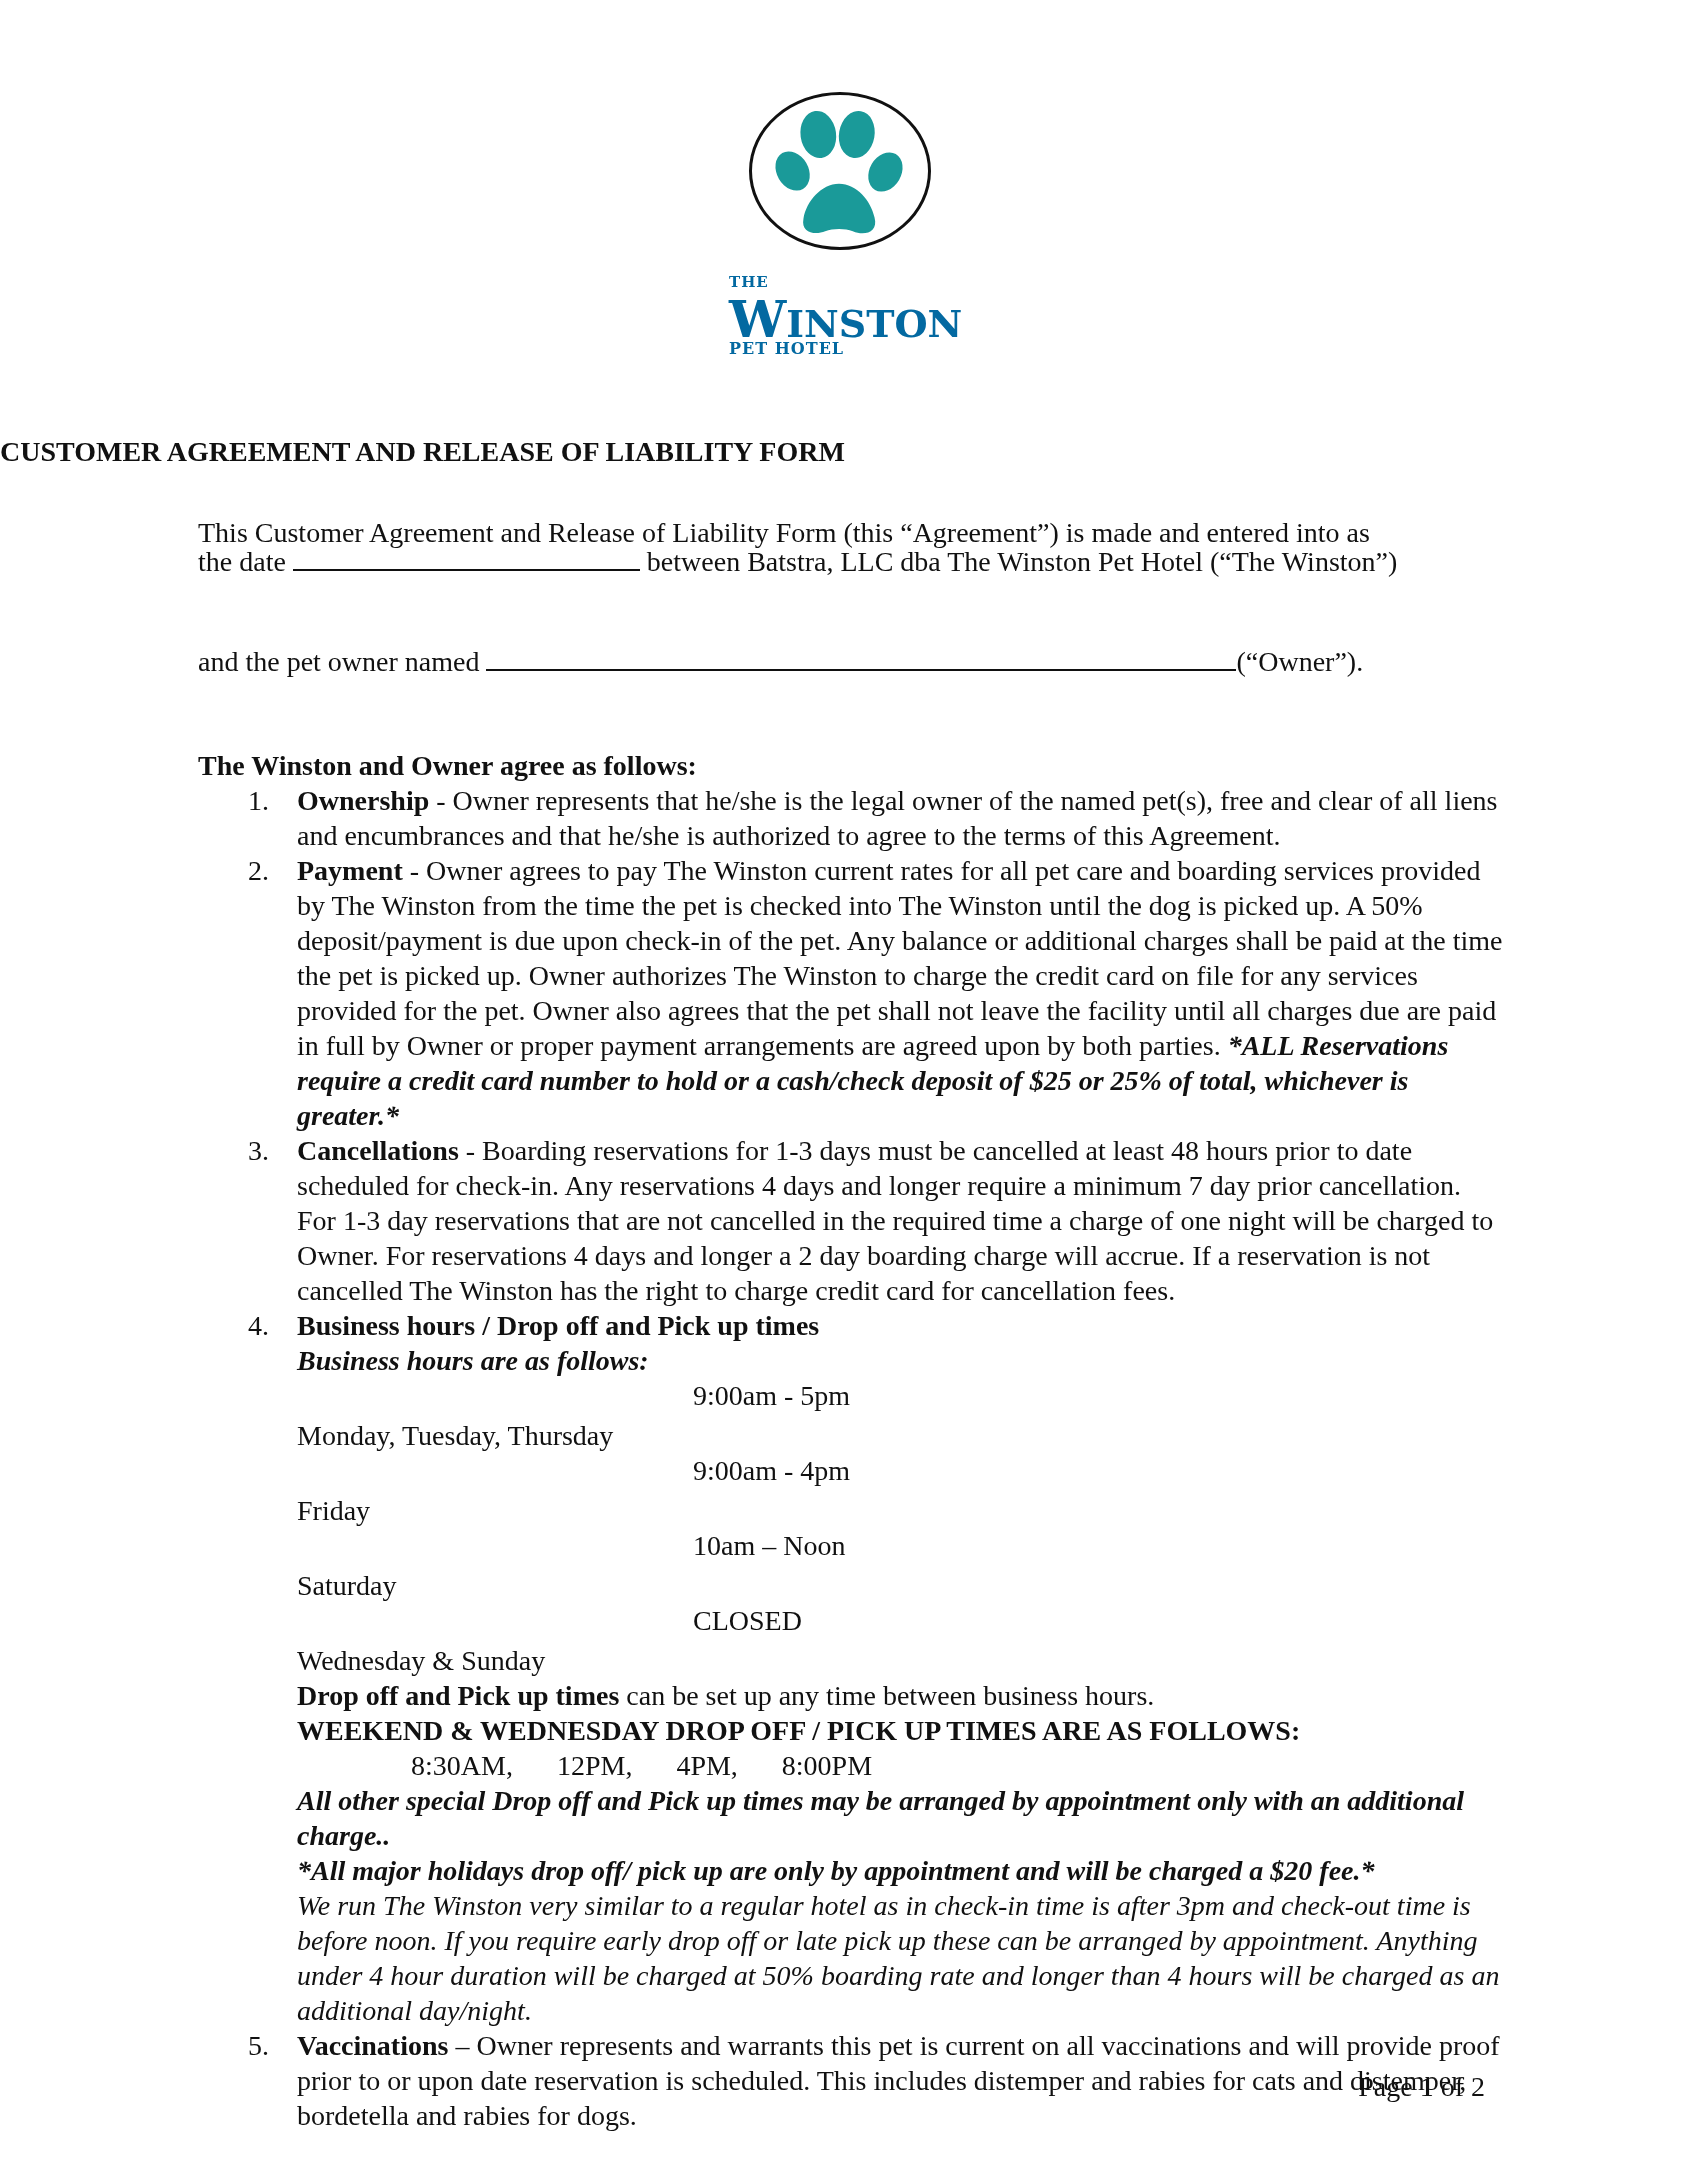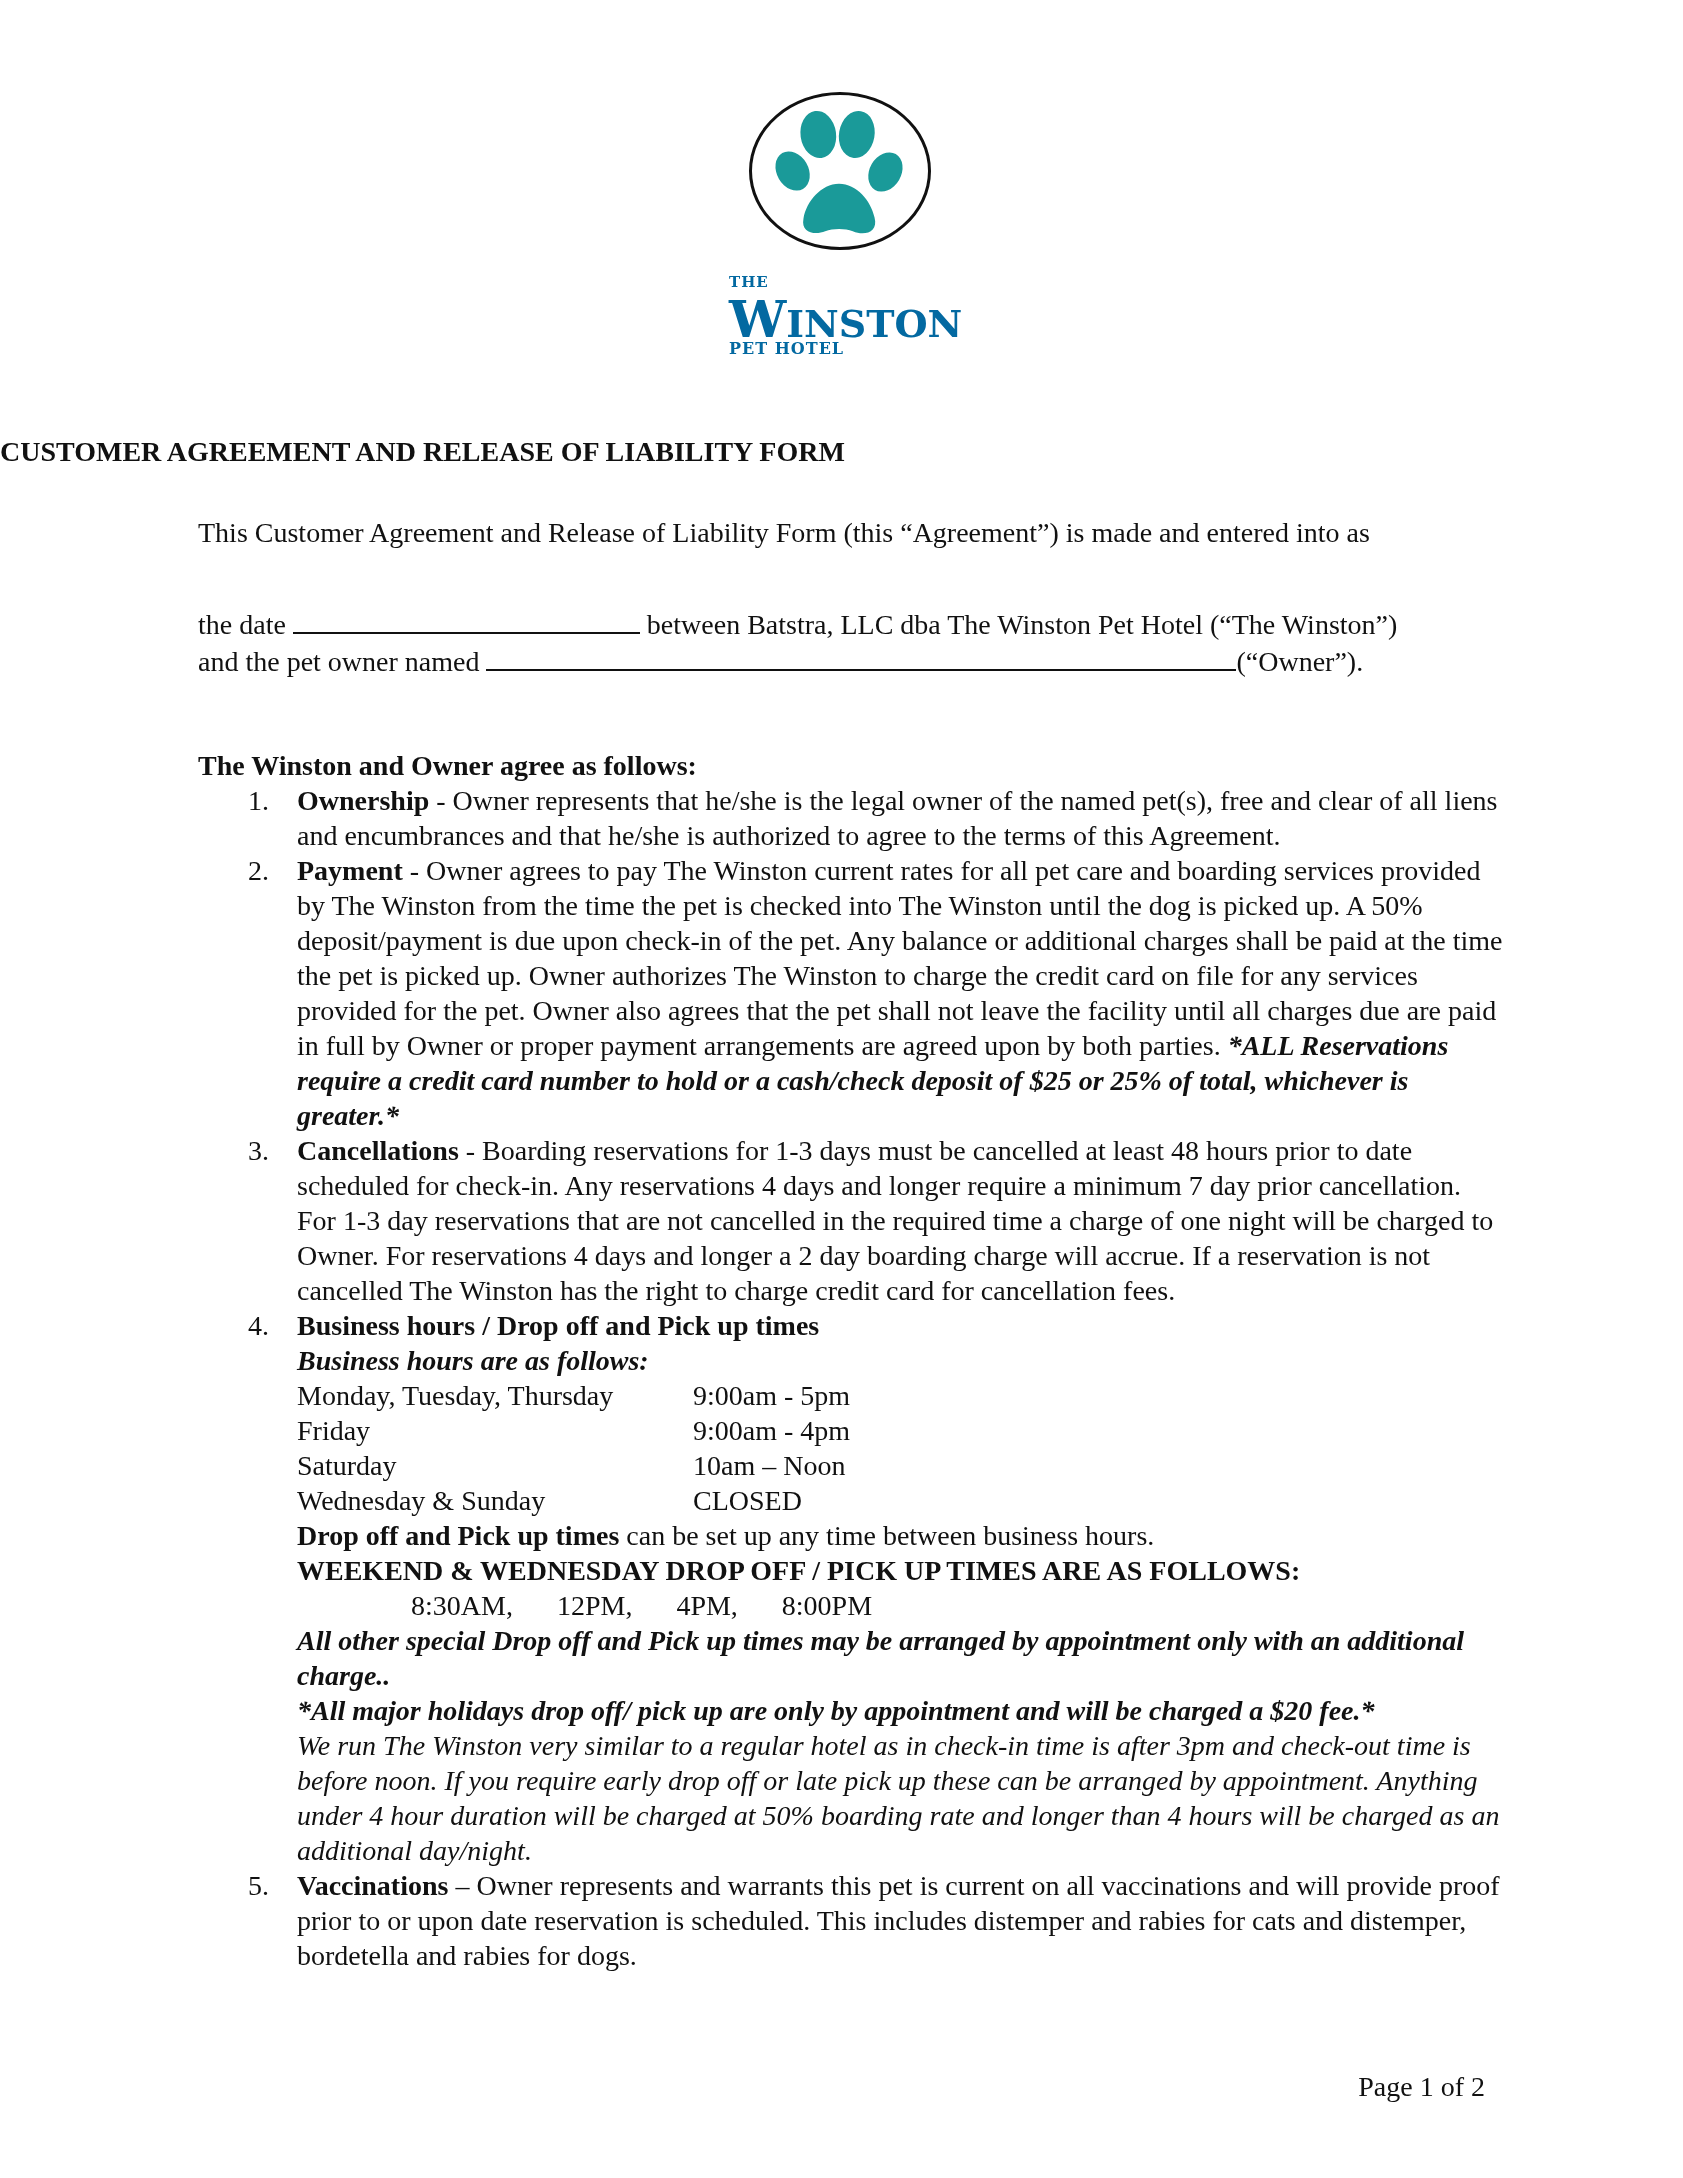--- a/index.html
+++ b/index.html
@@ -23,21 +23,21 @@
   .section { left: 198px; top: 748px; width: 1307px; font-size: 28px; line-height: 35px; }
   .section-head { font-weight: bold; }
   ol.terms { list-style: none; margin: 0; padding: 0; }
   ol.terms > li { position: relative; padding-left: 99px; }
   .num { position: absolute; left: 50px; top: 0; }
   .term-label { font-weight: bold; }
   .bi { font-weight: bold; font-style: italic; }
   .it { font-style: italic; }
   .b { font-weight: bold; }
   .hours-row { display: flex; }
-  .hours-day { width: 396px; }
+  .hours-day { width: 396px; margin-top: 40px; }
   .times-row { padding-left: 114px; font-weight: normal; word-spacing: 0; }
   .times-row span { display: inline-block; margin-right: 44px; }
   .footer { left: 1346px; top: 2071px; font-size: 28px; width: 139px; text-align: right; }
 </style>
 </head>
 <body>
 
 <div class="abs logo-circle">
   <svg width="176" height="152" viewBox="0 0 178 154">
     <g fill="#1a9a99">
@@ -49,21 +49,21 @@
     </g>
   </svg>
 </div>
 <div class="abs logo-text logo-the">THE</div>
 <div class="abs logo-text logo-winston"><span class="big">W</span><span>INSTON</span></div>
 <div class="abs logo-text logo-pethotel">PET HOTEL</div>
 
 <div class="abs title">CUSTOMER AGREEMENT AND RELEASE OF LIABILITY FORM</div>
 
 <div class="abs para-line" style="top:517px;">This Customer Agreement and Release of Liability Form (this “Agreement”) is made and entered into as</div>
-<div class="abs para-line" style="top:608px;">
+<div class="abs para-line" style="top:545px;">
   <span>the date</span>
   <span class="blank" style="width:347px;"></span>
   <span>between Batstra, LLC dba The Winston Pet Hotel (“The Winston”)</span>
 </div>
 <div class="abs para-line" style="top:645px;">
   <span>and the pet owner named</span>
   <span class="blank" style="width:750px;"></span><span>(“Owner”).</span>
 </div>
 
 <div class="abs section">

